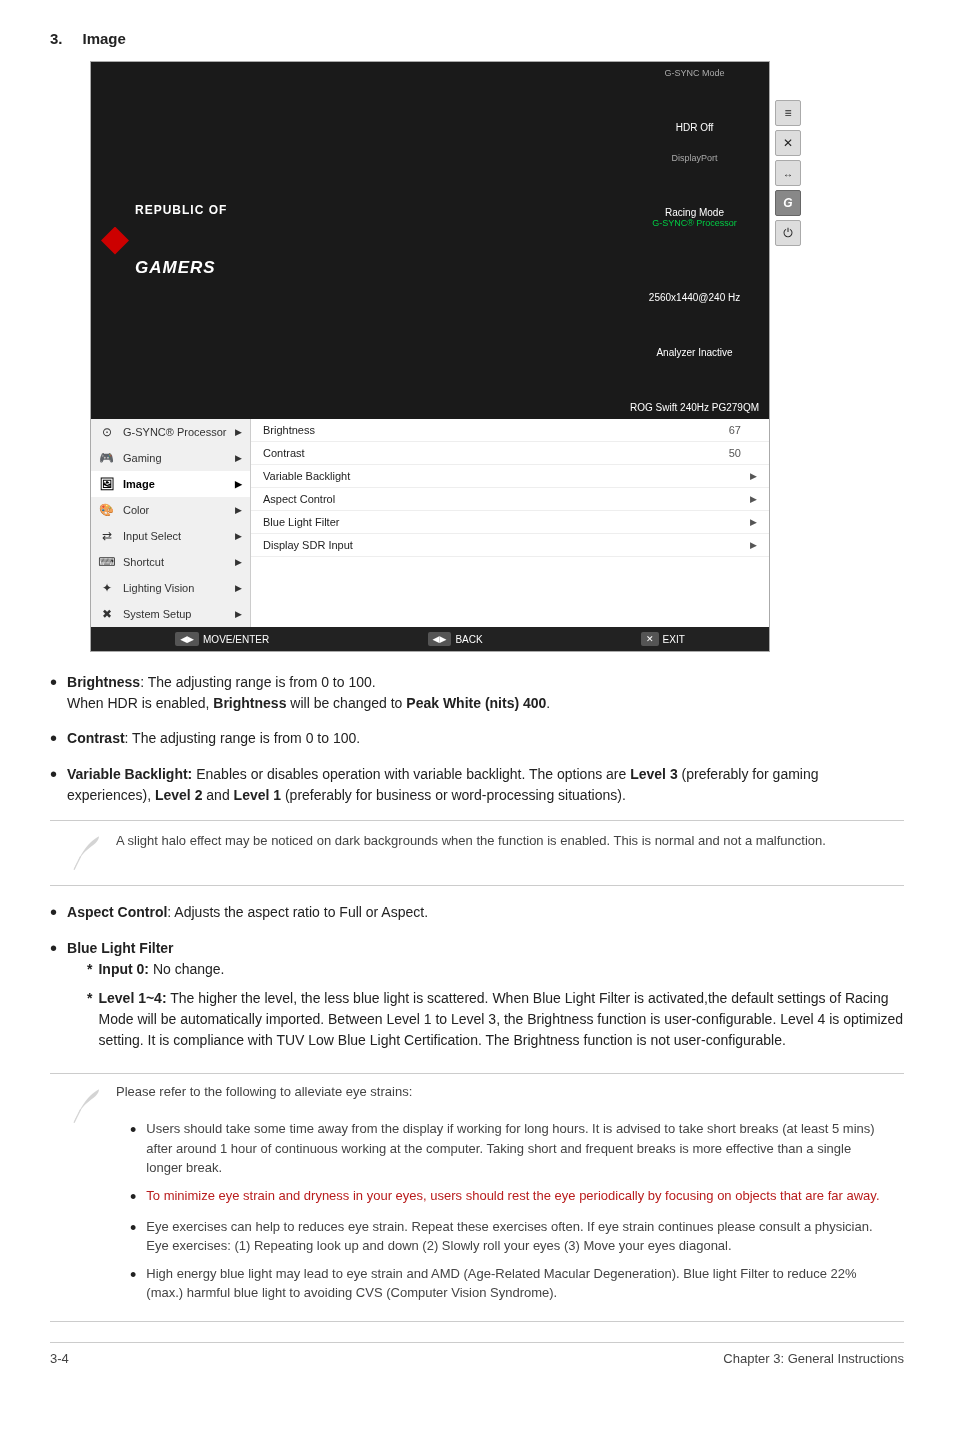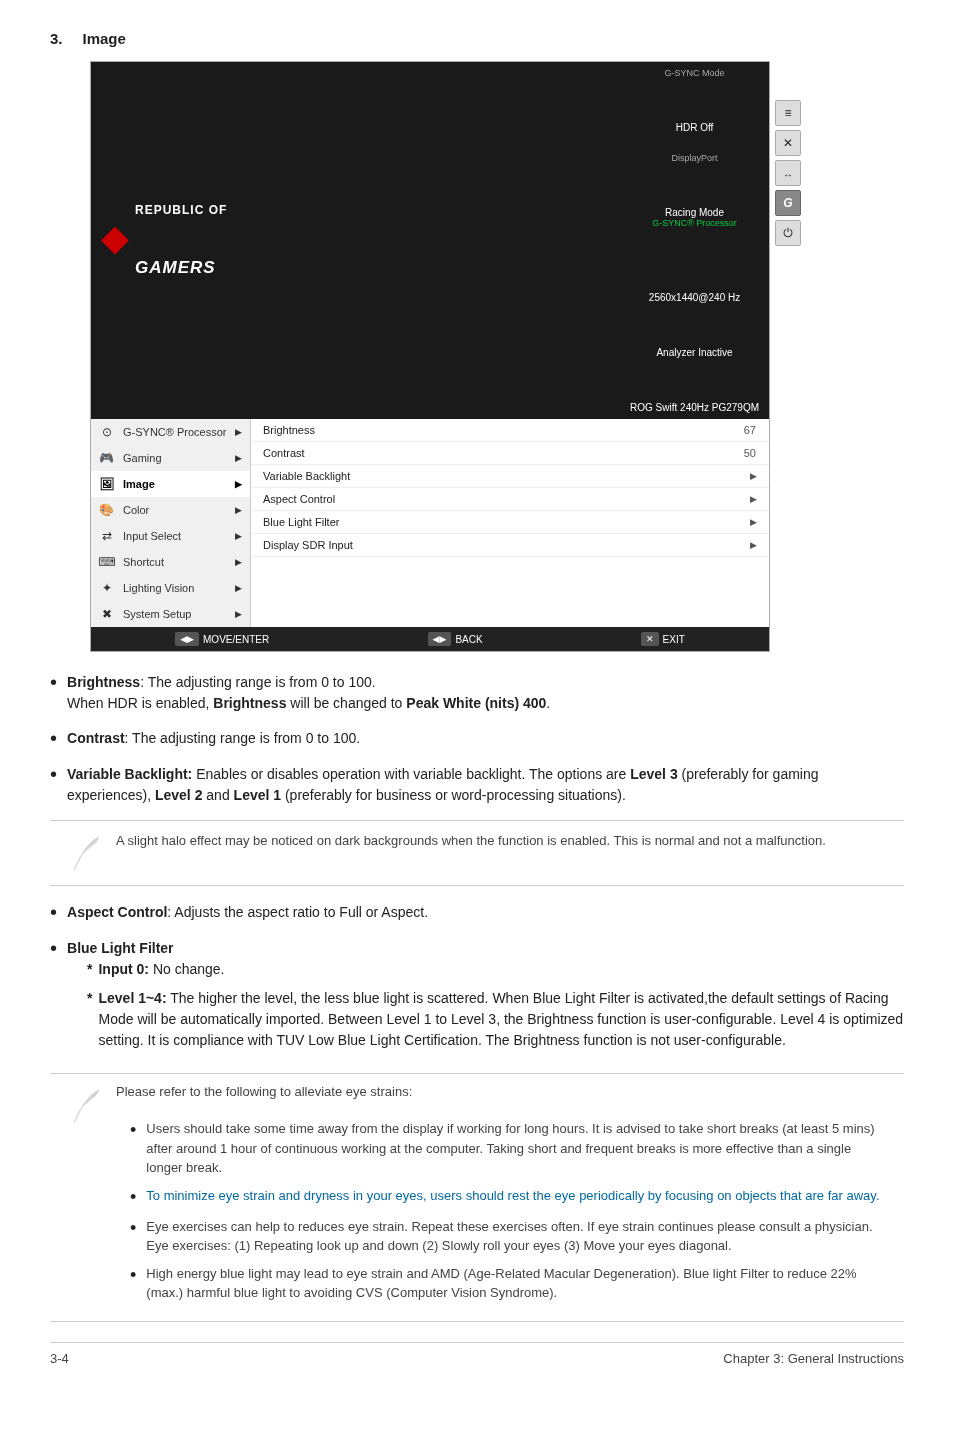--- a/index.html
+++ b/index.html
@@ -84,21 +84,21 @@
     }
     .osd-menu-item {
       display: flex;
       align-items: center;
       justify-content: space-between;
       padding: 5px 12px;
       border-bottom: 1px solid #eee;
       font-size: 11px;
     }
     .osd-menu-item .name { flex: 1; }
-    .osd-menu-item .val { color: #555; margin-right: 1px; }
+    .osd-menu-item .val { color: #555; margin-right: 16px; }
     .osd-menu-item .arrow { font-size: 9px; color: #555; }
     .osd-right-buttons {
       position: absolute;
       right: -32px;
       top: 38px;
       display: flex;
       flex-direction: column;
       gap: 4px;
     }
     .osd-btn {
@@ -391,21 +391,21 @@
   <div>
     <div style="font-size:13px; color:#444; margin-bottom:20px;">Please refer to the following to alleviate eye strains:</div>
 
     <div id="note2-subbullets">
         <div style="display: flex; align-items: flex-start; gap: 10px; margin-bottom: 8px; margin-left: 14px;">
           <span style="flex-shrink: 0; font-size: 18px; line-height: 1.3;">•</span>
           <span style="font-size: 13px; color: rgb(68, 68, 68); line-height: 1.5;">Users should take some time away from the display if working for long hours. It is advised to take short breaks (at least 5 mins) after around 1 hour of continuous working at the computer. Taking short and frequent breaks is more effective than a single longer break.</span>
         </div>
         <div style="display: flex; align-items: flex-start; gap: 10px; margin-bottom: 8px; margin-left: 14px;">
           <span style="flex-shrink: 0; font-size: 18px; line-height: 1.3;">•</span>
-          <span style="font-size: 13px; color: #0369a1; line-height: 1.5;">To minimize eye strain and dryness in your eyes, users should rest the eye periodically by focusing on objects that are far away.</span>
+          <span style="font-size: 13px; color: #b91c1c; line-height: 1.5;">To minimize eye strain and dryness in your eyes, users should rest the eye periodically by focusing on objects that are far away.</span>
         </div>
         <div style="display: flex; align-items: flex-start; gap: 10px; margin-bottom: 8px; margin-left: 14px;">
           <span style="flex-shrink: 0; font-size: 18px; line-height: 1.3;">•</span>
           <span style="font-size: 13px; color: rgb(68, 68, 68); line-height: 1.5;">Eye exercises can help to reduces eye strain. Repeat these exercises often. If eye strain continues please consult a physician. Eye exercises: (1) Repeating look up and down (2) Slowly roll your eyes (3) Move your eyes diagonal.</span>
         </div>
         <div style="display: flex; align-items: flex-start; gap: 10px; margin-bottom: 8px; margin-left: 14px;">
           <span style="flex-shrink: 0; font-size: 18px; line-height: 1.3;">•</span>
           <span style="font-size: 13px; color: rgb(68, 68, 68); line-height: 1.5;">High energy blue light may lead to eye strain and AMD (Age-Related Macular Degeneration). Blue light Filter to reduce 22% (max.) harmful blue light to avoiding CVS (Computer Vision Syndrome).</span>
         </div>
       </div>

